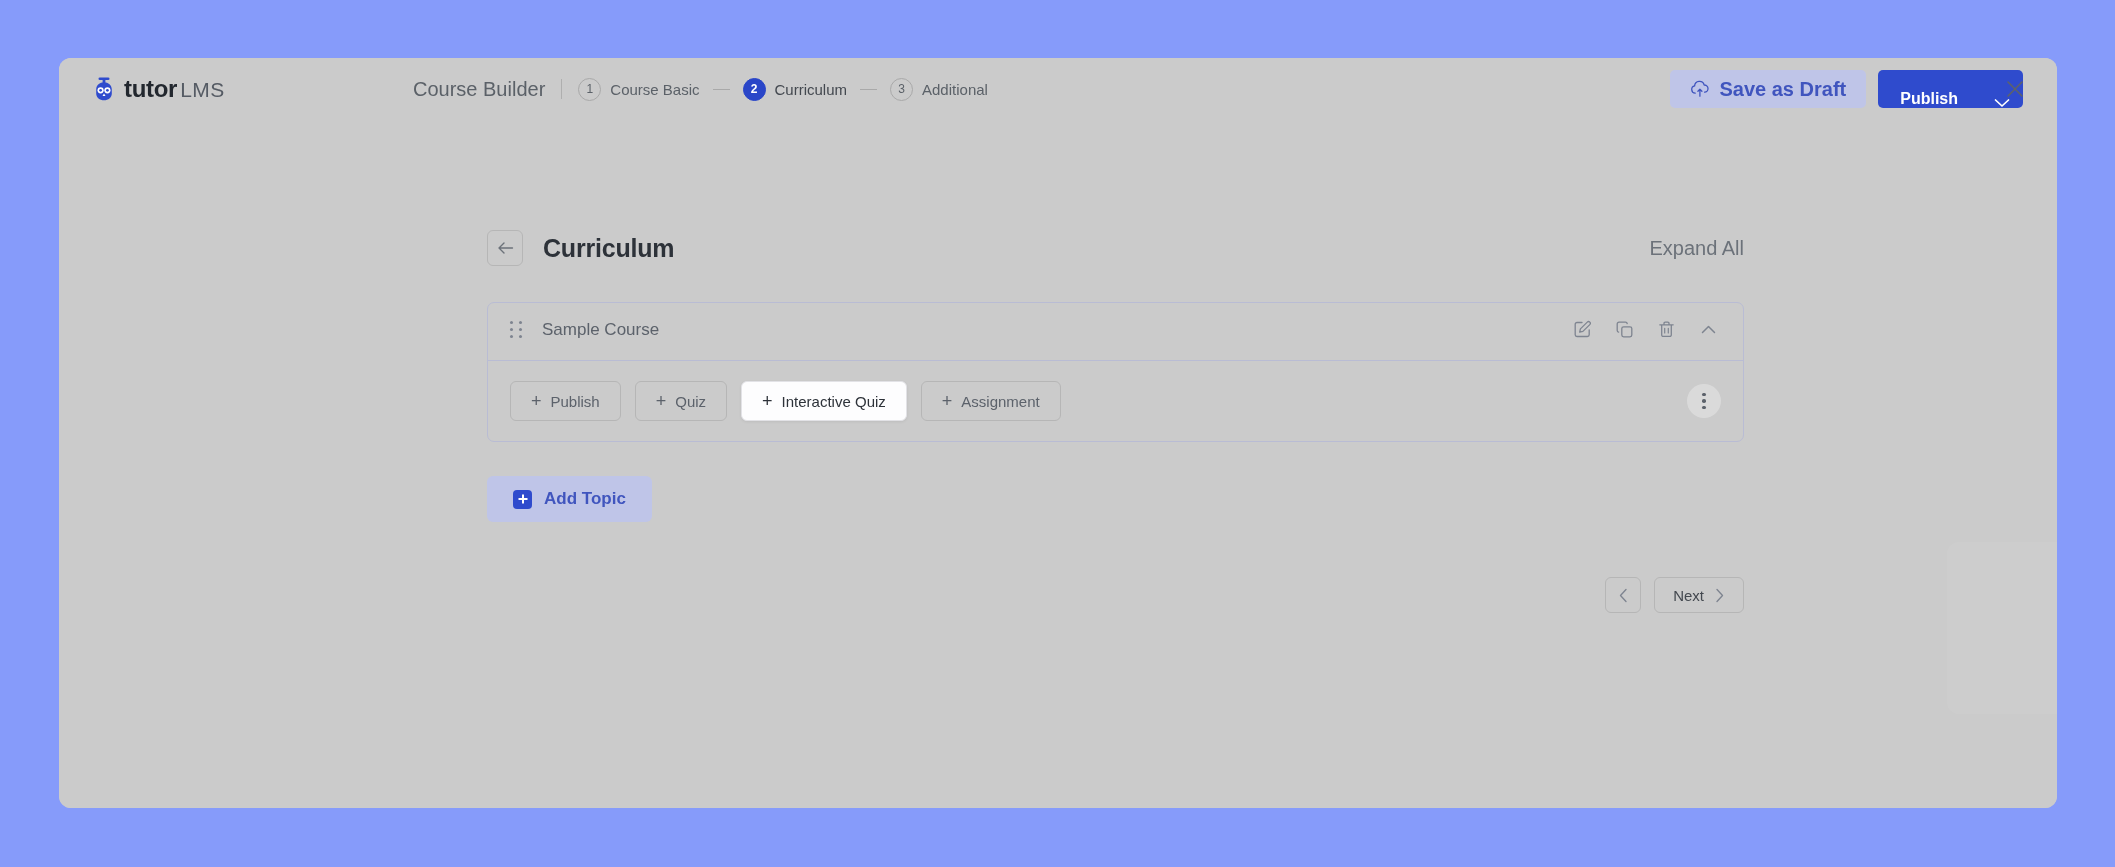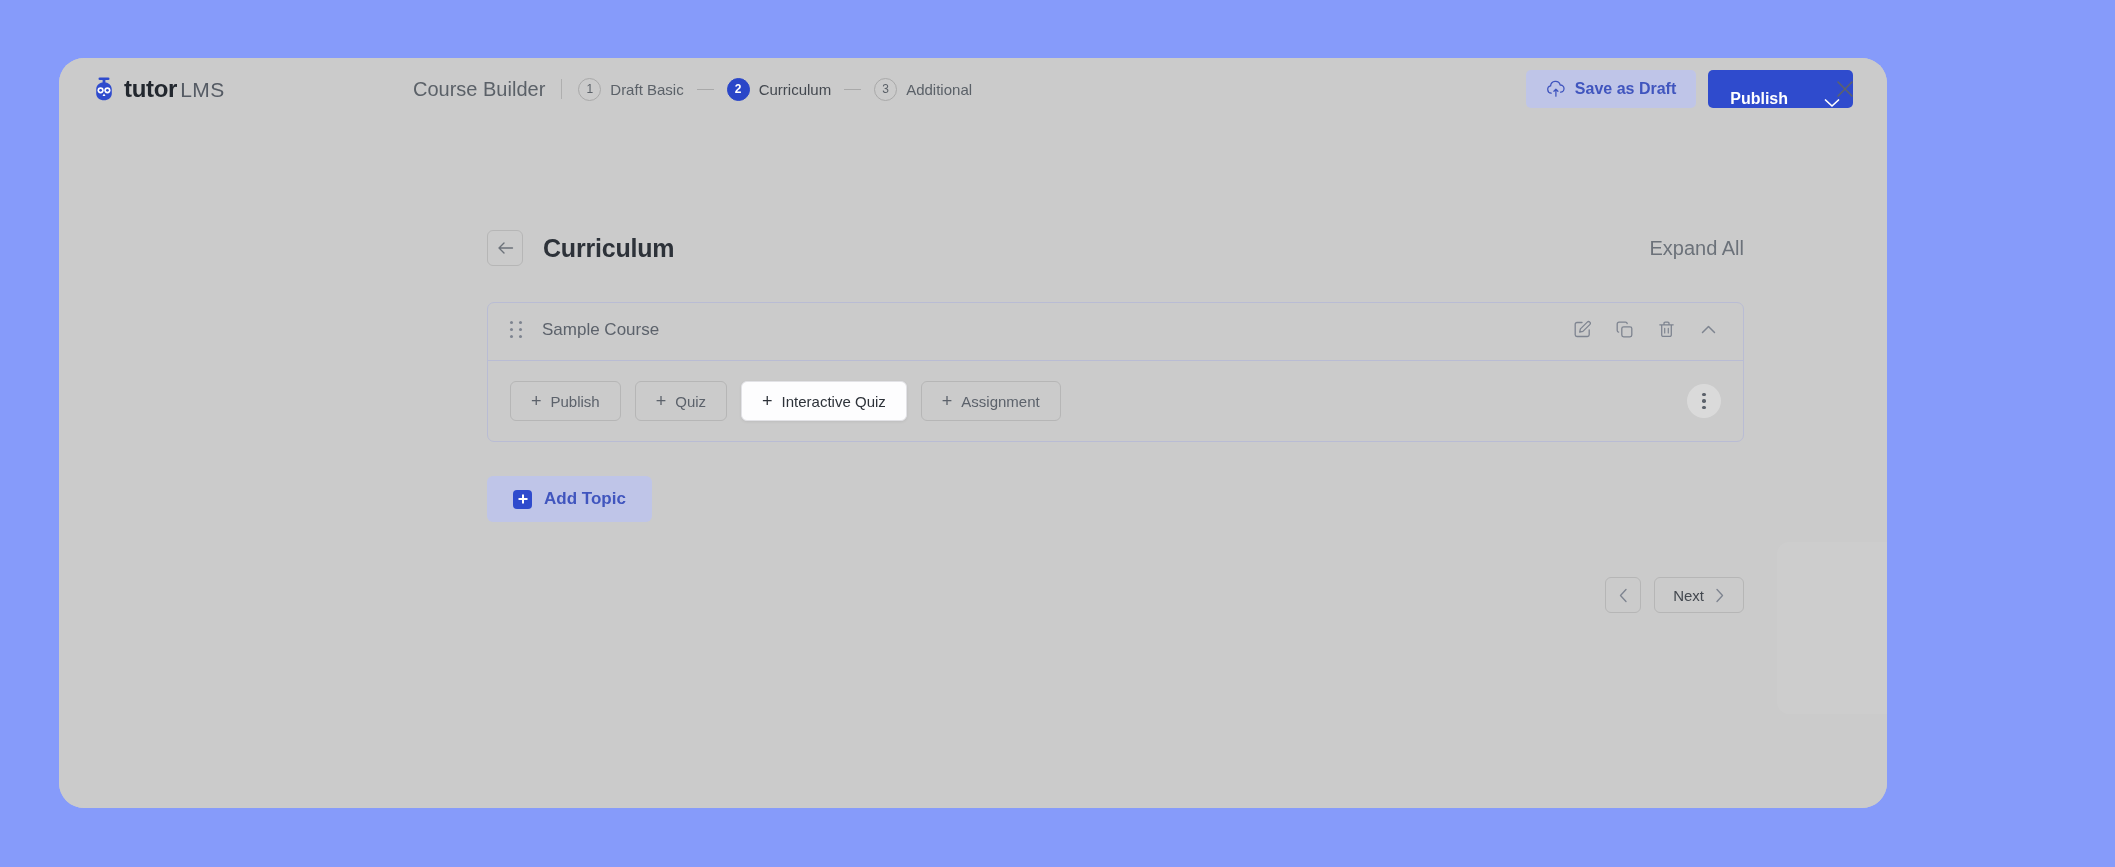--- a/index.html
+++ b/index.html
@@ -14,24 +14,24 @@
     background: #869BFA;
     font-family: "Liberation Sans", sans-serif;
     -webkit-font-smoothing: antialiased;
   }
 
   
   .modal {
     position: absolute;
     left: 59px;
     top: 58px;
-    width: 1828px;
+    width: 1998px;
     height: 750px;
     background: #CBCBCB;
-    border-radius: 25px;
+    border-radius: 12px;
     overflow: hidden;
   }
 
   
   .topbar {
     position: relative;
     height: 62px;
     display: flex;
     align-items: center;
     padding: 0 0 0 32px;
@@ -122,21 +122,21 @@
   .btn-draft {
     display: flex;
     align-items: center;
     gap: 9px;
     height: 38px;
     padding: 0 20px;
     border: none;
     border-radius: 5px;
     background: #BFC5E8;
     color: #4055BE;
-    font-size: 16px;
+    font-size: 20px;
     font-family: inherit;
     font-weight: 600;
     cursor: pointer;
     white-space: nowrap;
   }
   .btn-draft svg { display: block; }
 
   .publish-group {
     display: flex;
     align-items: flex-end;
@@ -400,21 +400,21 @@
       </svg>
       <div class="brand-text"><span>tutor</span><span class="lms">LMS</span></div>
     </div>
 
     <div class="steps">
       <span class="steps-label">Course Builder</span>
       <span class="steps-sep"></span>
 
       <div class="step">
         <span class="step-num">1</span>
-        <span class="step-name">Draft Basic</span>
+        <span class="step-name">Course Basic</span>
       </div>
       <span class="step-dash"></span>
 
       <div class="step active">
         <span class="step-num">2</span>
         <span class="step-name">Curriculum</span>
       </div>
       <span class="step-dash"></span>
 
       <div class="step">

